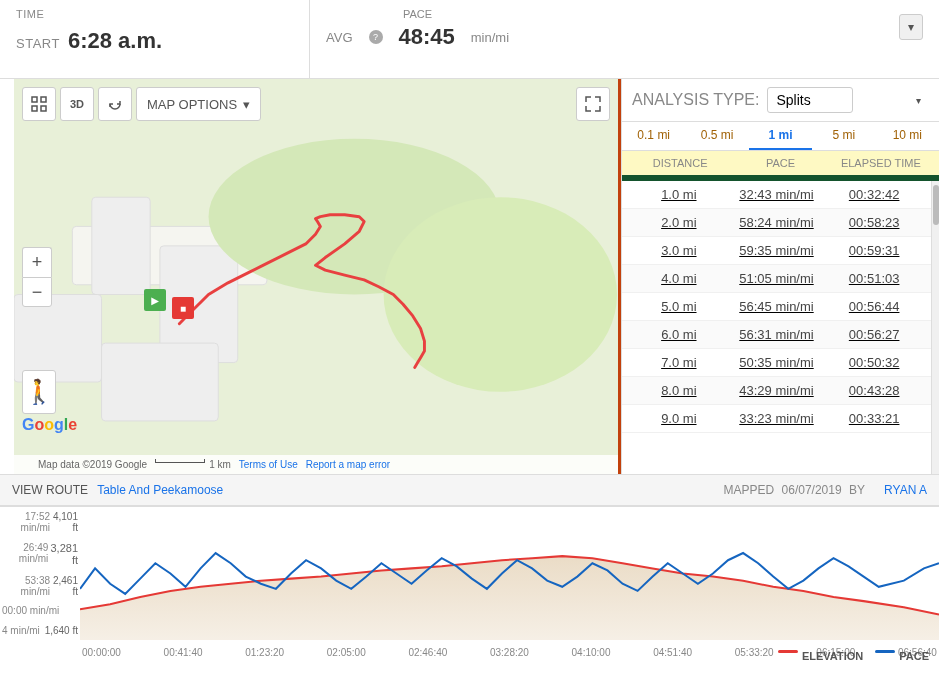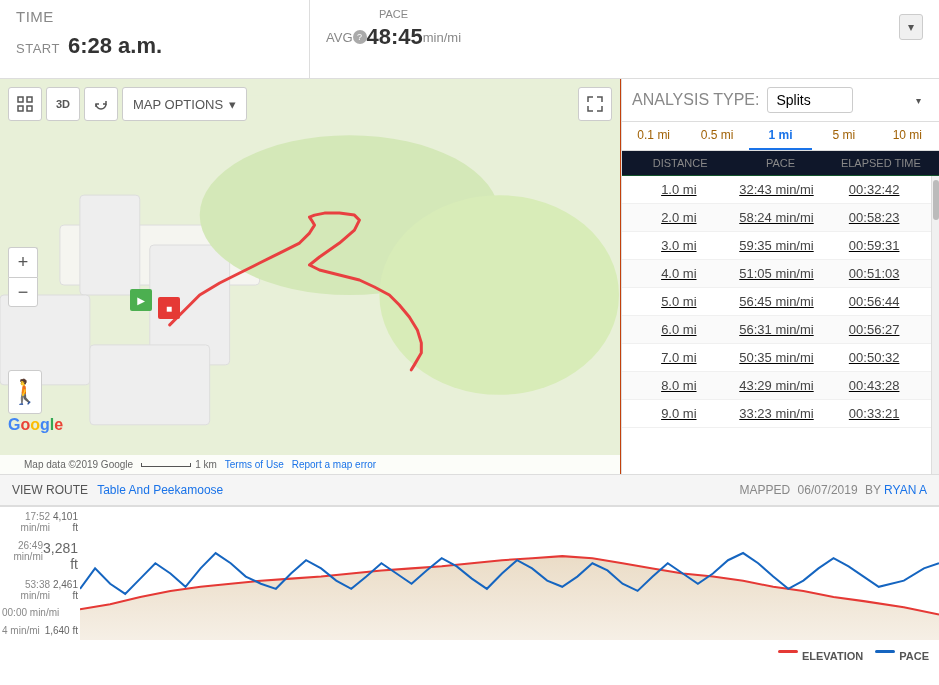--- a/index.html
+++ b/index.html
@@ -10,41 +10,41 @@
       display: flex;
       border-bottom: 1px solid #ddd;
       height: 79px;
     }
     .header-left {
       width: 310px;
       padding: 8px 16px;
       border-right: 1px solid #ddd;
     }
     .header-label {
-      font-size: 15px;
+      font-size: 11px;
       color: #888;
       text-transform: uppercase;
       letter-spacing: 0.5px;
     }
     .header-value {
       font-size: 22px;
       font-weight: bold;
       color: #333;
       margin-top: 4px;
     }
     .header-right {
       flex: 1;
       padding: 8px 16px;
       display: flex;
       justify-content: space-between;
       align-items: flex-start;
     }
     .header-pace-section { text-align: center; }
     .header-pace-label { font-size: 11px; color: #888; text-transform: uppercase; }
-    .header-avg-row { display: flex; align-items: center; gap: 0; margin-top: 4px; }
+    .header-avg-row { display: flex; align-items: center; gap: 16px; margin-top: 4px; }
     .avg-label { font-size: 13px; color: #888; }
     .info-icon {
       width: 14px; height: 14px; border-radius: 50%; background: #aaa;
       color: #fff; font-size: 9px; display: inline-flex; align-items: center;
       justify-content: center; cursor: pointer;
     }
     .pace-value { font-size: 22px; font-weight: bold; color: #333; }
     .pace-unit { font-size: 13px; color: #888; }
     .dropdown-btn {
       background: #f0f0f0; border: 1px solid #ccc; border-radius: 3px;
@@ -56,22 +56,23 @@
     #main {
       display: flex;
       height: 395px;
     }
 
     
     #map-container {
       flex: 1;
       position: relative;
       background: #e8f0d8;
-      border-right: 1px solid #c2410c;
+      border-right: 3px solid #c2410c;
       overflow: hidden;
+      margin-left: 14px;
     }
     .map-toolbar {
       position: absolute;
       top: 8px; left: 8px;
       display: flex; gap: 4px; z-index: 10;
     }
     .map-btn {
       background: #fff; border: 1px solid #ccc; border-radius: 3px;
       width: 34px; height: 34px; cursor: pointer; display: flex;
       align-items: center; justify-content: center; font-size: 14px; color: #555;
@@ -117,21 +118,21 @@
     .google-logo span:nth-child(3) { color: #FBBC05; }
     .google-logo span:nth-child(4) { color: #4285F4; }
     .google-logo span:nth-child(5) { color: #34A853; }
     .google-logo span:nth-child(6) { color: #EA4335; }
     .map-footer {
       position: absolute; bottom: 0; left: 0; right: 0;
       background: rgba(255,255,255,0.85); padding: 4px 24px;
       font-size: 10px; color: #666; display: flex; align-items: center; gap: 8px;
     }
     .scale-bar {
-      display: flex; align-items: center; gap: 4px;
+      display: flex; gap: 4px;
     }
     .scale-line {
       width: 50px; height: 4px; border: 1px solid #555; border-top: none;
       border-left: 1px solid #555; border-right: 1px solid #555;
     }
 
     
     .map-svg {
       position: absolute; top: 0; left: 0; width: 100%; height: 100%;
     }
@@ -189,22 +190,22 @@
     .distance-tabs {
       display: flex; border-bottom: 1px solid #ddd; flex-shrink: 0;
     }
     .dist-tab {
       flex: 1; padding: 6px 4px; text-align: center;
       font-size: 12px; color: #a16207; cursor: pointer; border-bottom: 2px solid transparent;
     }
     .dist-tab.active { color: #1a73e8; border-bottom-color: #1a73e8; font-weight: bold; }
     .splits-table-header {
       display: grid; grid-template-columns: 1fr 1fr 1fr;
-      padding: 6px 8px; background: #0f172a;
-      border-bottom: 1px solid #14532d; flex-shrink: 0;
+      padding: 6px 8px; background: #fef9c3;
+      border-bottom: 6px solid #14532d; flex-shrink: 0;
     }
     .splits-col-header {
       font-size: 11px; color: #888; text-transform: uppercase; text-align: center;
     }
     .splits-rows { flex: 1; overflow-y: auto; text-decoration: underline; }
     .splits-row {
       display: grid; grid-template-columns: 1fr 1fr 1fr;
       padding: 6px 8px; border-bottom: 1px solid #f0f0f0;
     }
     .splits-row:nth-child(even) { background: #fafafa; }
@@ -438,34 +439,34 @@
 
 <div id="view-route-bar">
   <div>
     <span style="color:#555;margin-right:6px;">VIEW ROUTE</span>
     <a class="view-route-link">Table And Peekamoose</a>
   </div>
   <div class="mapped-info">
     <span>MAPPED</span>
     <span style="margin:0 4px;">06/07/2019</span>
     <span>BY</span>
-    <a class="mapped-user" style="margin-left:0;">RYAN A</a>
+    <a class="mapped-user" style="margin-left:16px;">RYAN A</a>
   </div>
 </div>
 
 <div id="chart-area">
 
   <div style="position:absolute; left:0; top:0; bottom:26px; width:80px; display:flex; flex-direction:column; justify-content:space-between; padding:4px 2px;text-align:right;">
     <div style="display:flex; justify-content:space-between;">
       <span style="font-size:10px; color:#888;">17:52 min/mi</span>
       <span style="font-size:10px; color:#666;">4,101 ft</span>
     </div>
     <div style="display:flex; justify-content:space-between;">
       <span style="font-size:10px; color:#888;">26:49 min/mi</span>
-      <span style="font-size:14px; color:#666;">3,281 ft</span>
+      <span style="font-size:11px; color:#666;">3,281 ft</span>
     </div>
     <div style="display:flex; justify-content:space-between;">
       <span style="font-size:10px; color:#888;">53:38 min/mi</span>
       <span style="font-size:10px; color:#666;">2,461 ft</span>
     </div>
     <div style="display:flex; justify-content:space-between;">
       <span style="font-size:10px; color:#888;">00:00 min/mi</span>
       <span style="font-size:10px; color:#666;"></span>
     </div>
     <div style="display:flex; justify-content:space-between;">
@@ -489,20 +490,33 @@
 
     <polyline points="
       0,100 30,95 60,88 90,82 120,78 150,75 180,72 210,70 240,68 270,65 300,62 330,60 360,58 390,55 420,52 450,50 480,48 510,50 540,55 570,60 600,65 630,68 660,72 690,78 720,82 750,88 780,92 820,98 855,105
     " fill="none" stroke="#e53935" stroke-width="2"></polyline>
 
     <polyline points="
       0,80 15,60 30,75 45,85 60,70 75,55 90,65 105,78 120,60 135,45 150,55 165,68 180,75 195,80 210,65 225,52 240,60 255,72 270,80 285,68 300,55 315,65 330,75 345,62 360,50 375,58 390,70 405,80 420,65 435,52 450,60 465,72 480,78 495,68 510,55 525,62 540,75 555,82 570,68 585,55 600,65 615,75 630,65 645,52 660,45 675,55 690,68 705,80 720,72 735,60 750,50 765,58 780,68 795,78 820,72 840,60 855,55
     " fill="none" stroke="#1565C0" stroke-width="2"></polyline>
   </svg>
 
+  <div style="position:absolute; left:80px; right:0; bottom:8px; display:flex; justify-content:space-between; padding:0 2px;">
+    <span style="font-size:10px; color:#888;">00:00:00</span>
+    <span style="font-size:10px; color:#888;">00:41:40</span>
+    <span style="font-size:10px; color:#888;">01:23:20</span>
+    <span style="font-size:10px; color:#888;">02:05:00</span>
+    <span style="font-size:10px; color:#888;">02:46:40</span>
+    <span style="font-size:10px; color:#888;">03:28:20</span>
+    <span style="font-size:10px; color:#888;">04:10:00</span>
+    <span style="font-size:10px; color:#888;">04:51:40</span>
+    <span style="font-size:10px; color:#888;">05:33:20</span>
+    <span style="font-size:10px; color:#888;">06:15:00</span>
+    <span style="font-size:10px; color:#888;">06:56:40</span>
+  </div>
 
   <div class="chart-legend">
     <div class="legend-item">
       <div class="legend-color" style="background:#e53935;"></div>
       <span>ELEVATION</span>
     </div>
     <div class="legend-item">
       <div class="legend-color" style="background:#1565C0;"></div>
       <span>PACE</span>
     </div>

